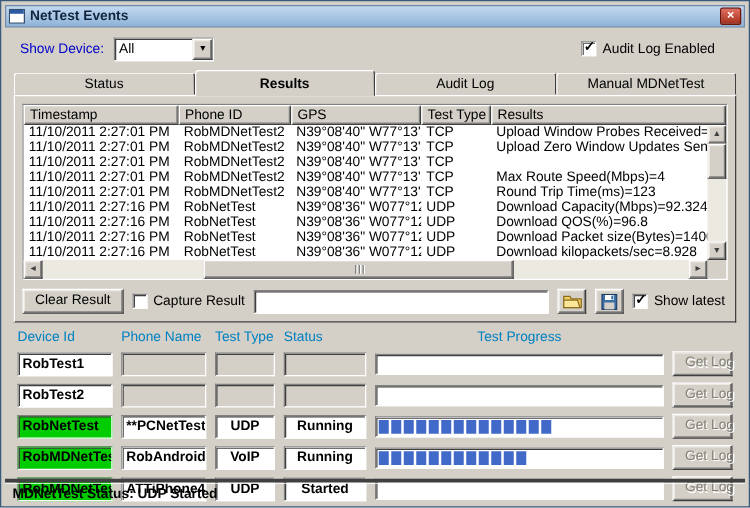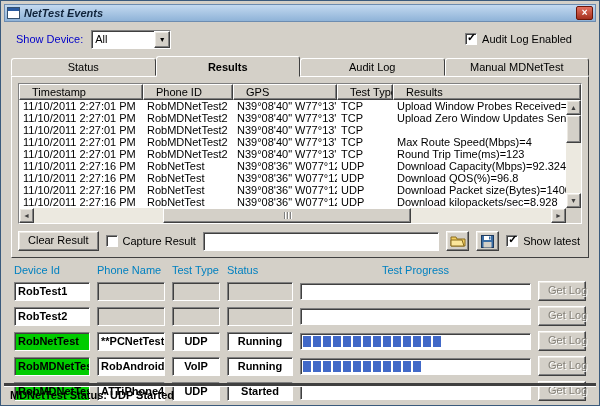--- a/index.html
+++ b/index.html
@@ -13,21 +13,20 @@
     font-size:11px;color:#000;
     display:flex;flex-direction:column;
     position:relative;
   }
   
   .titlebar{
     height:18px;flex:none;
     background:linear-gradient(to bottom,#c3d9f0,#8fb3d8);
     display:flex;align-items:center;padding:8px 2px;
     border:1px solid #6d8cb0;
-    font-style:italic;
   }
   .app-icon{width:13px;height:12px;margin-right:4px;flex:none;}
   .title-text{flex:1;font-weight:bold;color:#10243c;white-space:nowrap;overflow:hidden;}
   .close-btn{
     width:17px;height:14px;flex:none;
     background:linear-gradient(to bottom,#e2705f,#a42f1d);
     border:1px solid #6d1507;border-radius:2px;
     color:#fff;font-weight:bold;font-size:10px;line-height:12px;text-align:center;
     cursor:default;
   }
@@ -60,21 +59,21 @@
     flex:none;margin:0 7px;padding:6px;
     background:#d4d0c8;
     border:1px solid;border-color:#ffffff #404040 #404040 #ffffff;
     position:relative;z-index:1;
   }
   
   .lv{display:flex;flex-direction:column;background:#fff;
       border:1px solid;border-color:#808080 #ffffff #ffffff #808080;box-shadow:inset 1px 1px 0 #404040;}
   .lv-header{display:grid;grid-template-columns:124px 90px 104px 56px 1fr;flex:none;background:#d4d0c8;}
   .lv-hcell{
-    height:16px;line-height:14px;padding:0 12px;overflow:hidden;white-space:nowrap;
+    height:16px;line-height:14px;padding:0 4px;overflow:hidden;white-space:nowrap;
     background:#d4d0c8;border:1px solid;border-color:#ffffff #404040 #404040 #ffffff;box-shadow:inset -1px -1px 0 #808080;
   }
   .lv-mid{display:flex;flex:none;}
   .lv-body{flex:1;background:#fff;overflow:hidden;height:108px;}
   .lv-row{display:grid;grid-template-columns:124px 90px 104px 56px 1fr;height:12px;line-height:12px;}
   .lv-cell{padding:0 4px;white-space:nowrap;overflow:hidden;}
   .vscroll{width:15px;flex:none;background:#ece9e0;display:flex;flex-direction:column;}
   .sbtn{width:15px;height:15px;flex:none;font-size:7px;line-height:13px;text-align:center;color:#404040;}
   .vthumb{height:28px;margin:0;flex:none;}
   .lv-bottom{display:flex;flex:none;height:15px;}

